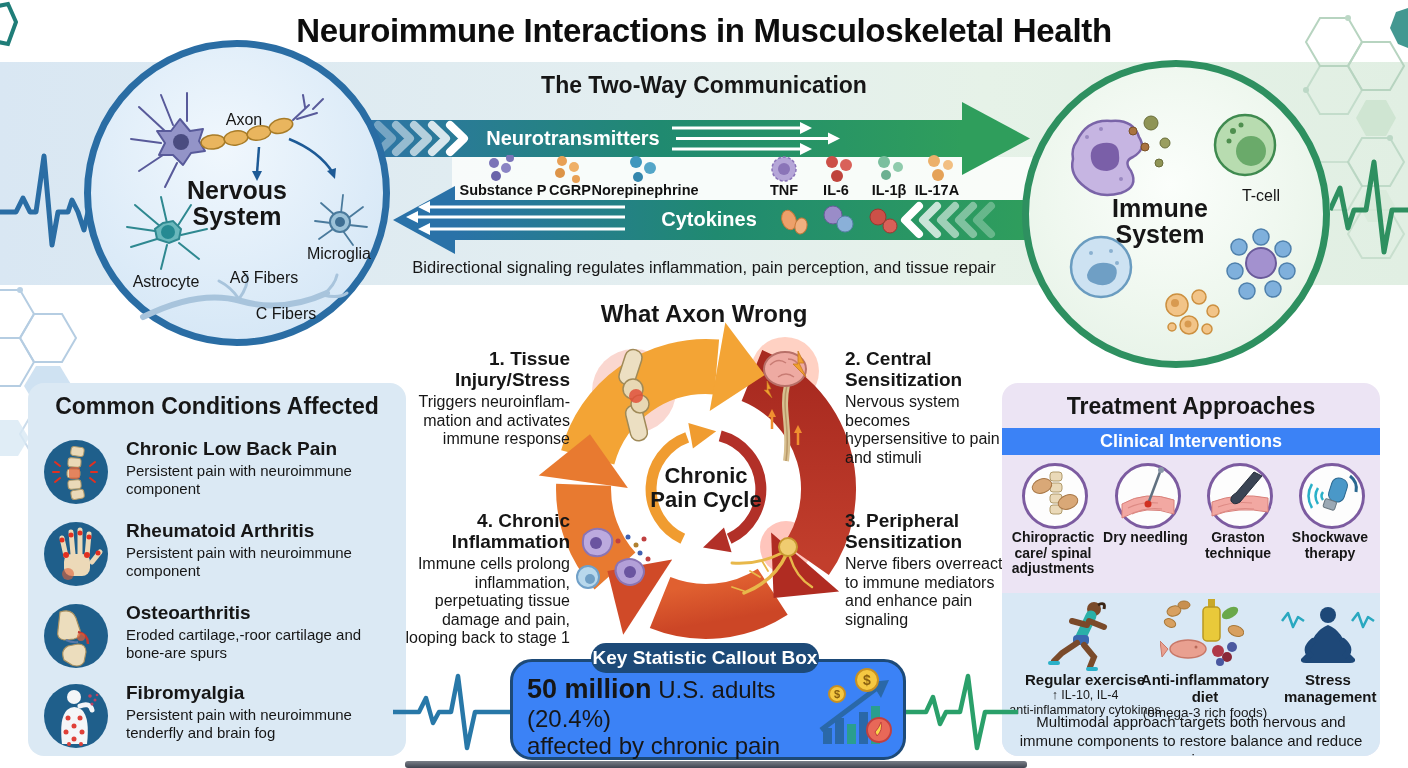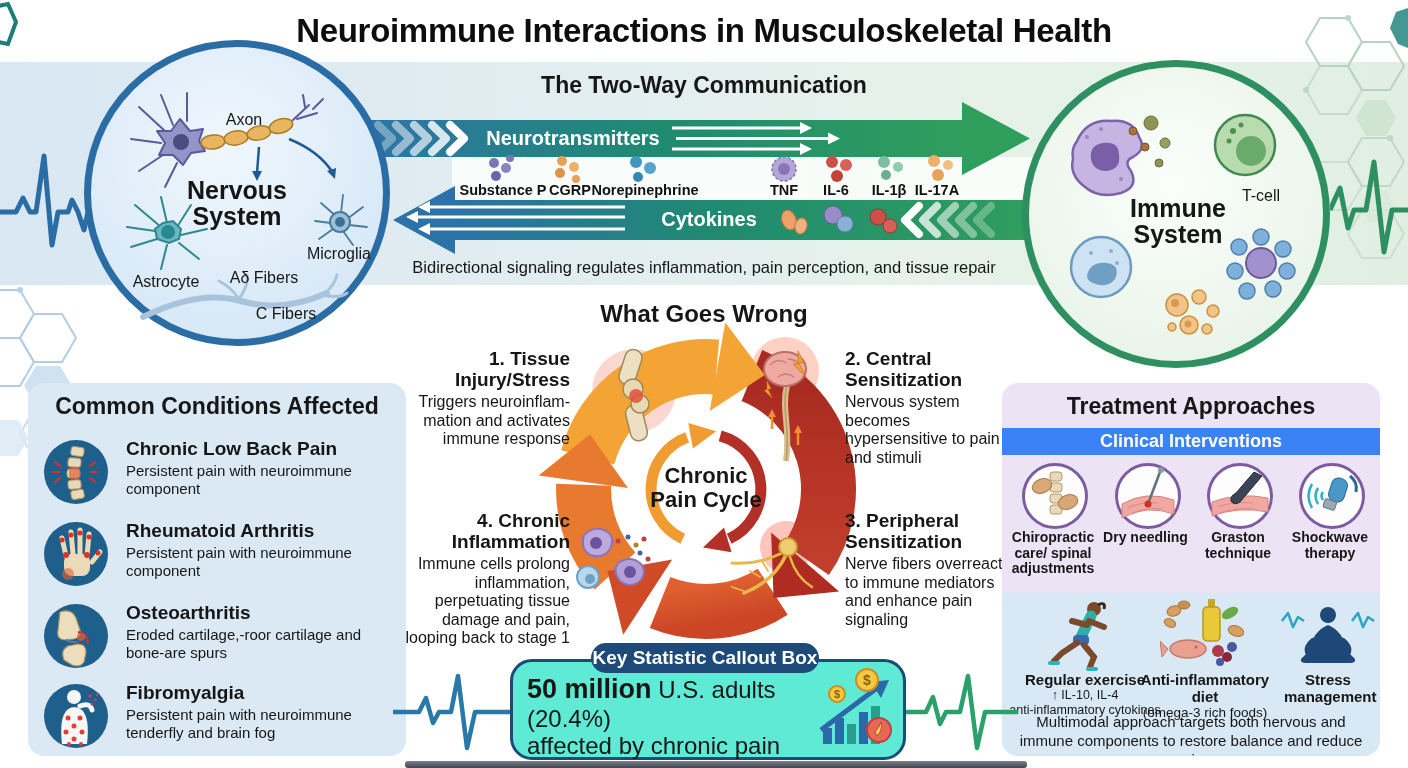--- a/index.html
+++ b/index.html
@@ -307,30 +307,30 @@
         <circle cx="148" cy="238" r="11"></circle>
           <circle cx="170" cy="230" r="7"></circle>
           <circle cx="184" cy="244" r="6"></circle>
         <circle cx="160" cy="258" r="9"></circle>
           <circle cx="178" cy="262" r="5"></circle>
           <circle cx="143" cy="260" r="4"></circle>
       </g>
       <circle cx="146" cy="236" r="4" fill="#d89a50"></circle>
         <circle cx="159" cy="257" r="3.5" fill="#d89a50"></circle>
     </svg>
-    <div class="abs c b" style="left:49px;top:128px;width:200px;font-size:25px;line-height:1.04;">
+    <div class="abs c b" style="left:31px;top:128px;width:200px;font-size:25px;line-height:1.04;">
       <div>Immune</div>
         <div>System</div>
     </div>
     <div class="abs c" style="left:192px;top:120px;width:80px;font-size:16px;">T-cell</div>
   </div>
 
   <div class="abs c" style="left:404px;top:258px;width:600px;font-size:16.5px;">Bidirectional signaling regulates inflammation, pain perception, and tissue repair</div>
 
-  <div class="abs c b" style="left:554px;top:300px;width:300px;font-size:24px;">What Goes Wrong</div>
+  <div class="abs c b" style="left:554px;top:300px;width:300px;font-size:24px;">What Axon Wrong</div>
 
   <svg class="abs" style="left:536px;top:319px;" width="340" height="340" viewBox="0 0 340 340">
     <defs>
       <linearGradient id="ga2" x1="0" y1="0" x2="0" y2="1">
         <stop offset="0" stop-color="#a82a20"></stop>
           <stop offset="1" stop-color="#c23e2c"></stop>
       </linearGradient>
       <linearGradient id="ga3" x1="1" y1="1" x2="0" y2="0">
         <stop offset="0" stop-color="#cc4626"></stop>
           <stop offset="1" stop-color="#e06030"></stop>
@@ -633,21 +633,21 @@
   </div>
 
   <svg class="abs" style="left:393px;top:665px;" width="120" height="95" viewBox="0 0 120 95">
     <path d="M0 47 H26 L33 33 L40 58 L46 47 H58 L65 11 L74 83 L82 47 H120" fill="none" stroke="#2878a8" stroke-width="4.5" stroke-linejoin="round"></path>
   </svg>
 
   <svg class="abs" style="left:896px;top:665px;" width="122" height="95" viewBox="0 0 122 95">
     <path d="M0 47 H30 L37 32 L44 59 L50 47 H64 L72 11 L81 83 L89 47 H122" fill="none" stroke="#2aa06a" stroke-width="4.5" stroke-linejoin="round"></path>
   </svg>
 
-  <div class="abs" style="left:510px;top:659px;width:390px;height:95px;background:#5eead4;border:3.5px solid #1d4a78;border-radius:22px;">
+  <div class="abs" style="left:510px;top:659px;width:390px;height:95px;background:#3b82f6;border:3.5px solid #1d4a78;border-radius:22px;">
     <div class="abs c b w" style="left:78px;top:-19px;width:228px;height:30px;line-height:30px;background:#1d4a78;border-radius:17px;font-size:19px;">Key Statistic Callout Box</div>
     <div class="abs" style="left:14px;top:12px;width:290px;">
       <div style="font-size:24px;line-height:1.13;">
         <span class="b" style="font-size:27px;">50 million</span><span> U.S. adults (20.4%)</span>
       </div>
       <div style="font-size:24px;line-height:1.13;">affected by chronic pain</div>
       <div style="font-size:23px;line-height:1.2;">
         <span>Annual costs: </span><span class="b">$560-635 billion</span>
       </div>
     </div>

